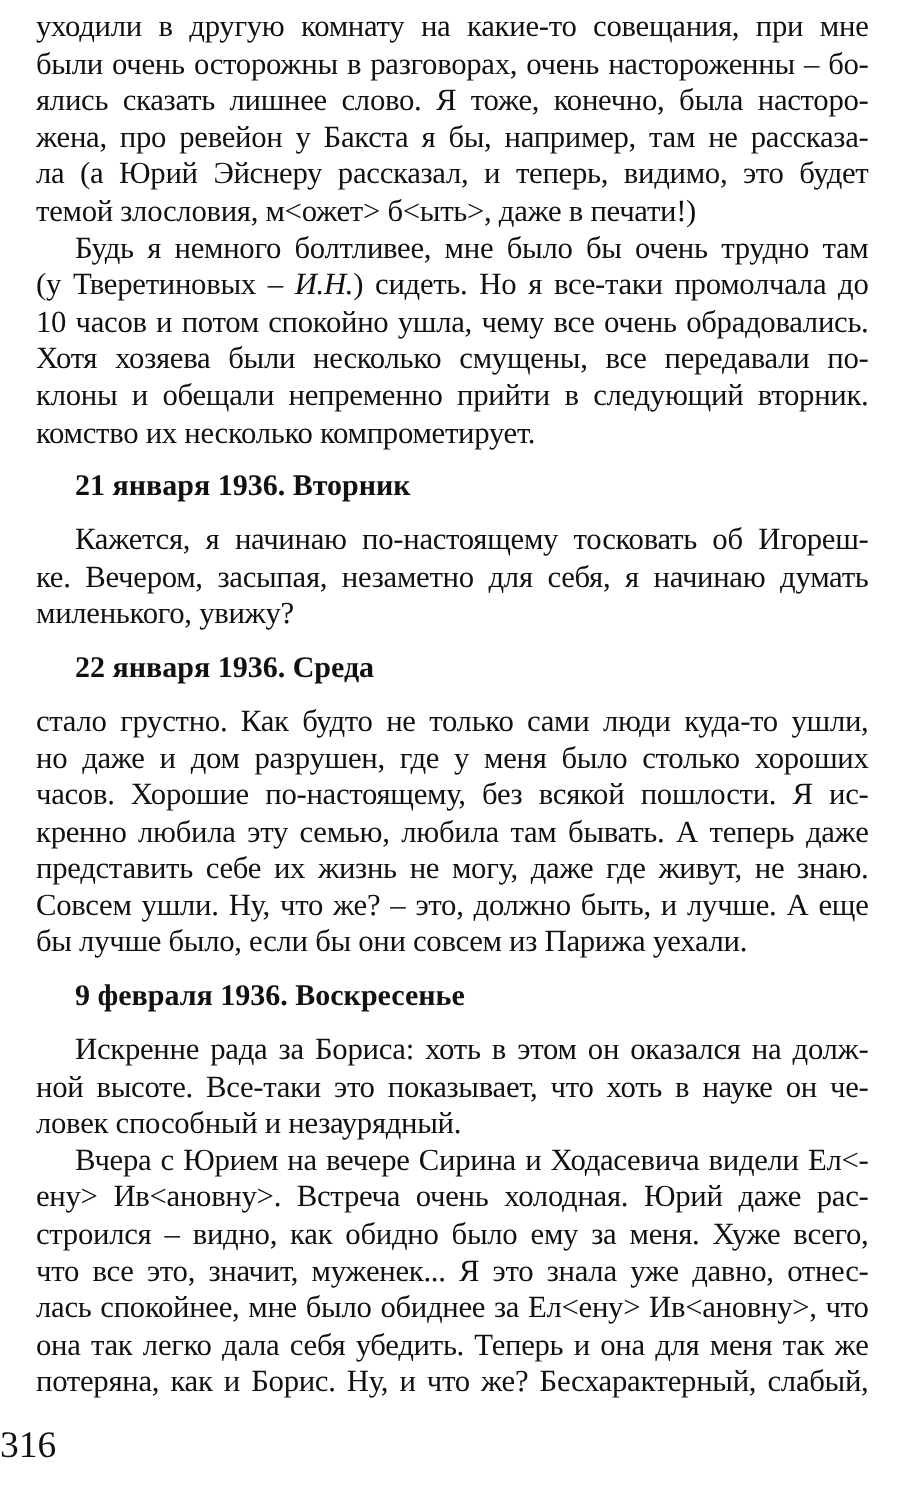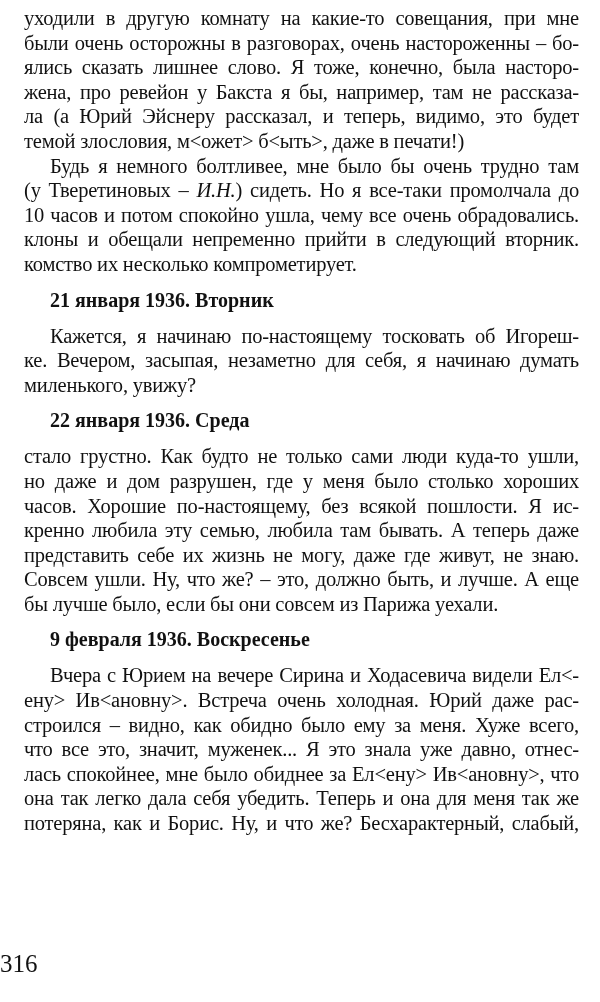--- a/index.html
+++ b/index.html
@@ -27,20 +27,21 @@
     <span class="line">ялись сказать лишнее слово. Я тоже, конечно, была насторо-</span>
     <span class="line">жена, про ревейон у Бакста я бы, например, там не рассказа-</span>
     <span class="line">ла (а Юрий Эйснеру рассказал, и теперь, видимо, это будет</span>
     <span class="line last">темой злословия, м&lt;ожет&gt; б&lt;ыть&gt;, даже в печати!)</span>
   </div>
 
   <div>
     <span class="line indent">Будь я немного болтливее, мне было бы очень трудно там</span>
     <span class="line"><span>(у Тверетиновых – </span><i class="it">И.Н.</i><span>) сидеть. Но я все-таки промолчала до</span></span>
     <span class="line">10 часов и потом спокойно ушла, чему все очень обрадовались.</span>
+    <span class="line">Хотя хозяева были несколько смущены, все передавали по-</span>
     <span class="line">клоны и обещали непременно прийти в следующий вторник.</span>
     <span class="line last">комство их несколько компрометирует.</span>
   </div>
 
   <span class="date">21 января 1936. Вторник</span>
 
   <div>
     <span class="line indent">Кажется, я начинаю по-настоящему тосковать об Игореш-</span>
     <span class="line">ке. Вечером, засыпая, незаметно для себя, я начинаю думать</span>
     <span class="line last">миленького, увижу?</span>
@@ -53,20 +54,25 @@
     <span class="line">но даже и дом разрушен, где у меня было столько хороших</span>
     <span class="line">часов. Хорошие по-настоящему, без всякой пошлости. Я ис-</span>
     <span class="line">кренно любила эту семью, любила там бывать. А теперь даже</span>
     <span class="line">представить себе их жизнь не могу, даже где живут, не знаю.</span>
     <span class="line">Совсем ушли. Ну, что же? – это, должно быть, и лучше. А еще</span>
     <span class="line last">бы лучше было, если бы они совсем из Парижа уехали.</span>
   </div>
 
   <span class="date">9 февраля 1936. Воскресенье</span>
 
+  <div>
+    <span class="line indent">Искренне рада за Бориса: хоть в этом он оказался на долж-</span>
+    <span class="line">ной высоте. Все-таки это показывает, что хоть в науке он че-</span>
+    <span class="line last">ловек способный и незаурядный.</span>
+  </div>
 
   <div>
     <span class="line indent">Вчера с Юрием на вечере Сирина и Ходасевича видели Ел&lt;-</span>
     <span class="line">ену&gt; Ив&lt;ановну&gt;. Встреча очень холодная. Юрий даже рас-</span>
     <span class="line">строился – видно, как обидно было ему за меня. Хуже всего,</span>
     <span class="line">что все это, значит, муженек... Я это знала уже давно, отнес-</span>
     <span class="line">лась спокойнее, мне было обиднее за Ел&lt;ену&gt; Ив&lt;ановну&gt;, что</span>
     <span class="line">она так легко дала себя убедить. Теперь и она для меня так же</span>
     <span class="line">потеряна, как и Борис. Ну, и что же? Бесхарактерный, слабый,</span>
 

